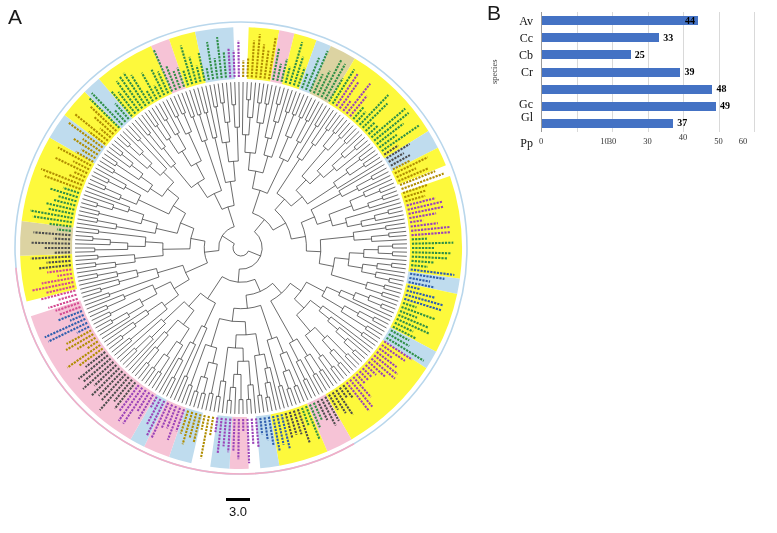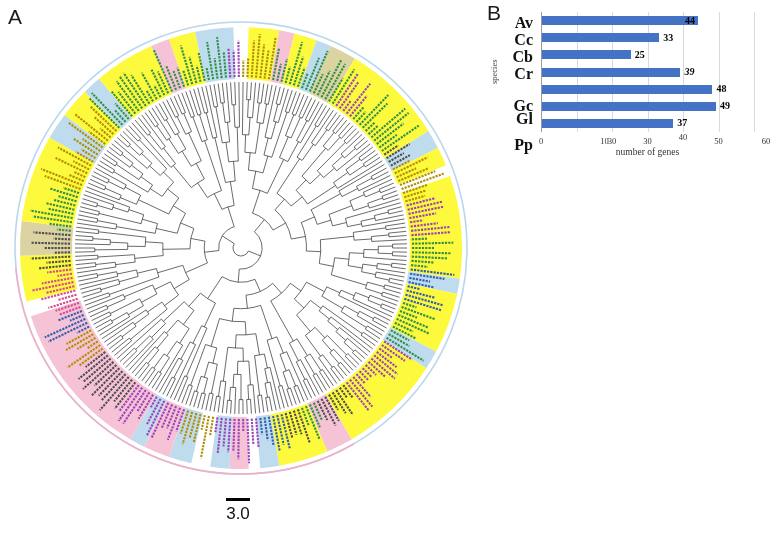--- a/index.html
+++ b/index.html
@@ -10,28 +10,28 @@
   }
   .panel-label {
     position:absolute; font-family:"Liberation Sans", sans-serif;
     font-size:21px; color:#1a1a1a; line-height:1;
   }
   
   #panel-a { position:absolute; left:0; top:0; width:485px; height:533px; }
   #tree-svg { position:absolute; left:2px; top:6px; }
   #scalebar { position:absolute; left:210px; top:498px; width:56px; text-align:center; }
   #scalebar-line { width:24px; height:3px; background:#000; margin:0 auto 3px auto; }
-  #scalebar-label { font-family:"Liberation Sans", sans-serif; font-size:17px; color:#111; }
+  #scalebar-label { font-family:"Liberation Sans", sans-serif; font-size:13px; color:#111; }
   
   #panel-b { position:absolute; left:487px; top:0; width:290px; height:190px; }
   #chart { position:absolute; left:0; top:0; width:290px; height:190px; }
   .gridline   { position:absolute; width:1px; background:#d9d9d9; }
   .axis-line  { position:absolute; width:1px; background:#9a9a9a; }
   .tick-label { position:absolute; width:24px; text-align:center; font-size:8.5px; color:#333; }
-  .cat-label  { position:absolute; left:0; text-align:right; font-weight:bold; font-size:16px; color:#111; }
+  .cat-label  { position:absolute; left:0; text-align:right; font-weight:normal; font-size:12px; color:#111; }
   .bar        { position:absolute; height:9px; }
   .value-label{ position:absolute; font-weight:bold; font-size:10px; color:#000; }
   #x-axis-title {
     position:absolute; left:54px; top:147px; width:213px; text-align:center;
     font-size:9.5px; color:#333;
   }
   #y-axis-title {
     position:absolute; left:2px; top:12px; height:120px;
     writing-mode:vertical-rl; transform:rotate(180deg);
     display:flex; align-items:center; justify-content:center;
@@ -1099,41 +1099,40 @@
         <div class="tick-label" style="left: 77.5px; top: 136px; margin-left: 28px;">10</div>
         <div class="gridline" style="left: 125px; top: 12px; height: 120px; background: rgb(217, 217, 217);"></div>
         <div class="tick-label" style="left: 113px; top: 136px;">30</div>
         <div class="gridline" style="left: 160.5px; top: 12px; height: 120px; background: rgb(217, 217, 217);"></div>
         <div class="tick-label" style="left: 148.5px; top: 136px;">30</div>
         <div class="gridline" style="left: 196px; top: 12px; height: 120px; background: rgb(217, 217, 217);"></div>
         <div class="tick-label" style="left: 184px; top: 132px;">40</div>
         <div class="gridline" style="left: 231.5px; top: 12px; height: 120px; background: rgb(217, 217, 217);"></div>
         <div class="tick-label" style="left: 219.5px; top: 136px;">50</div>
         <div class="gridline" style="left: 267px; top: 12px; height: 120px; background: rgb(217, 217, 217);"></div>
-        <div class="tick-label" style="left: 267px; top: 136px;">60</div>
+        <div class="tick-label" style="left: 244px; top: 136px;">60</div>
         <div class="cat-label" style="top: 13.5714px; width: 46px;">Av</div>
         <div class="bar" style="left: 55px; top: 16.0714px; width: 156.2px; background: rgb(68, 114, 196);"></div>
         <div class="value-label" style="left: 198px; top: 14.5714px;">44</div>
         <div class="cat-label" style="top: 30.7143px; width: 46px;">Cc</div>
         <div class="bar" style="left: 55px; top: 33.2143px; width: 117.15px; background: rgb(68, 114, 196);"></div>
         <div class="value-label" style="left: 176.15px; top: 31.7143px;">33</div>
         <div class="cat-label" style="top: 47.8571px; width: 46px;">Cb</div>
         <div class="bar" style="left: 55px; top: 50.3571px; width: 88.75px; background: rgb(68, 114, 196);"></div>
         <div class="value-label" style="left: 147.75px; top: 48.8571px;">25</div>
         <div class="cat-label" style="top: 65px; width: 46px;">Cr</div>
         <div class="bar" style="left: 55px; top: 67.5px; width: 138.45px; background: rgb(68, 114, 196);"></div>
-        <div class="value-label" style="left: 197.45px; top: 66px; font-style: italic;">39</div>
+        <div class="value-label" style="left: 197.45px; top: 66px;">39</div>
         <div class="cat-label" style="top: 82.1429px; width: 46px; margin-top: 15px;">Gc</div>
         <div class="bar" style="left: 55px; top: 84.6429px; width: 170.4px; background: rgb(68, 114, 196);"></div>
         <div class="value-label" style="left: 229.4px; top: 83.1429px;">48</div>
         <div class="cat-label" style="top: 110px; width: 46px;">Gl</div>
         <div class="bar" style="left: 55px; top: 101.786px; width: 173.95px; background: rgb(68, 114, 196);"></div>
         <div class="value-label" style="left: 232.95px; top: 100.286px; text-align: center;">49</div>
         <div class="cat-label" style="top: 116.429px; width: 46px; margin-top: 20px;">Pp</div>
         <div class="bar" style="left: 55px; top: 118.929px; width: 131.35px; background: rgb(68, 114, 196);"></div>
         <div class="value-label" style="left: 190.35px; top: 117.429px;">37</div>
         <div class="axis-line" style="left: 54px; top: 12px; height: 120px;"></div>
       </div>
     <div id="y-axis-title">species</div>
-    <div id="x-axis-title">number of genes</div>
   </div>
 
 </div>
 
 </body></html>

